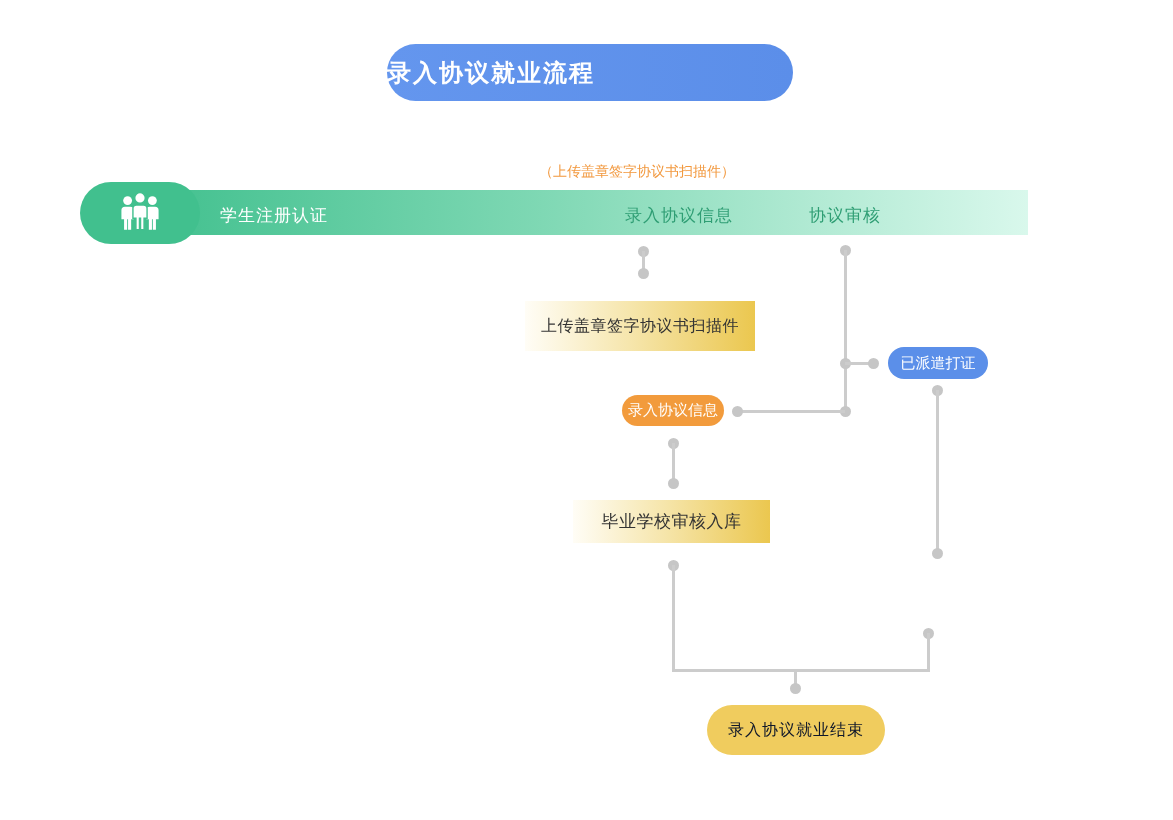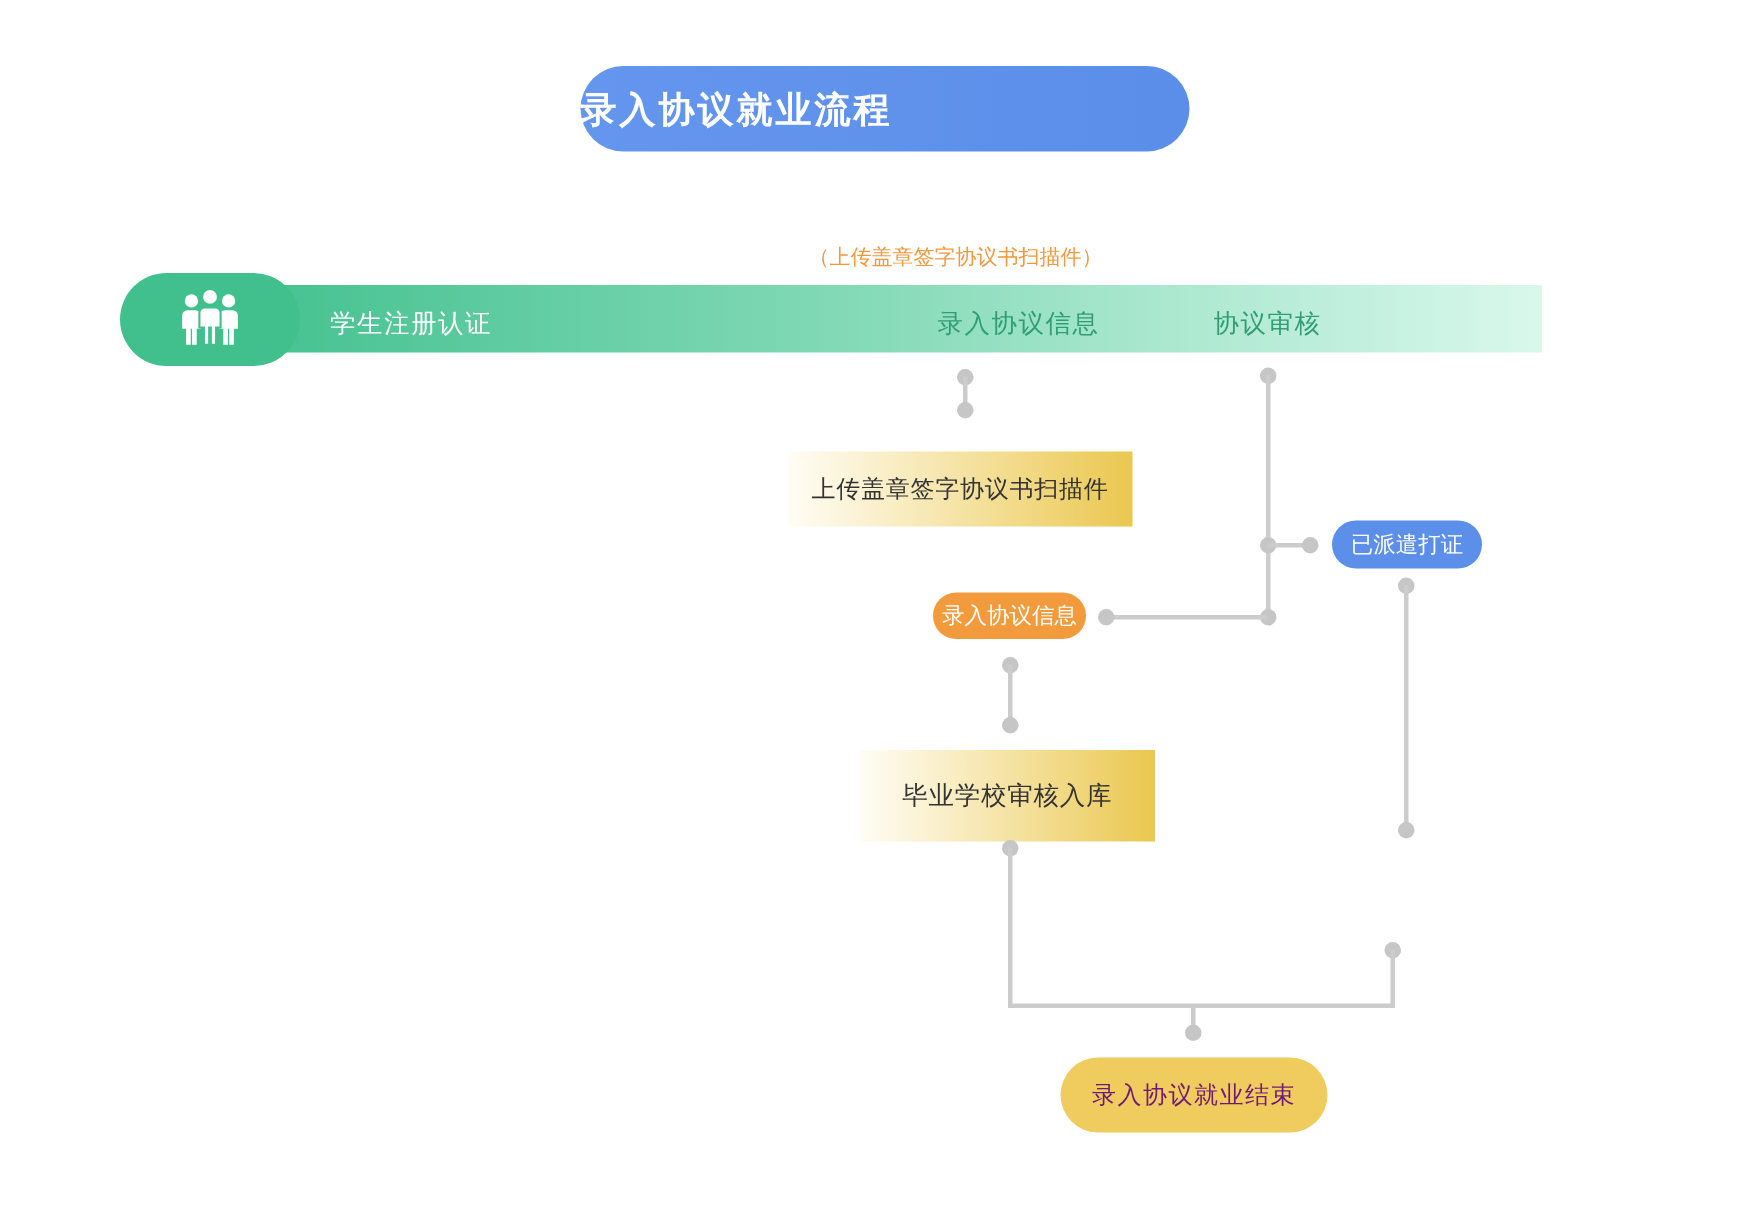--- a/index.html
+++ b/index.html
@@ -49,34 +49,34 @@
   .hline{height:3px;}
   .dot{width:11px;height:11px;border-radius:50%;background:#c6c6c6;}
   
   .step-box{
     position:absolute;
     background:linear-gradient(90deg,var(--box-gradient-start,#fffdf6) 0%,#f6e6ad 45%,var(--box-gradient-end,#ebc74f) 100%);
     display:flex;align-items:center;justify-content:center;
     color:var(--text-dark,#333333);
   }
   .box-upload{left:525px;top:285px;width:230px;height:50px;font-size:16px;letter-spacing:0.5px;margin-top:16px;}
-  .box-school{left:573px;top:500px;width:197px;height:61px;font-size:17px;letter-spacing:0.5px;}
+  .box-school{left:573px;top:500px;width:197px;height:43px;font-size:17px;letter-spacing:0.5px;}
   .box-provincial{left:830px;top:568px;width:197px;height:51px;font-size:16px;letter-spacing:0.5px;}
   .cond-pill{
     position:absolute;height:32px;border-radius:16px;
     display:flex;align-items:center;justify-content:center;
     color:#ffffff;font-size:15px;white-space:nowrap;
   }
   .pill-dispatched{left:888px;top:347px;width:100px;background:var(--pill-blue,#5b8fe9);}
   .pill-notdispatched{left:622px;top:395px;width:102px;height:31px;background:var(--pill-orange,#f29b3c);}
   .end-pill{
     position:absolute;left:707px;top:705px;width:178px;height:50px;border-radius:25px;
     background:var(--end-pill-yellow,#f0cc5e);
     display:flex;align-items:center;justify-content:center;
-    color:#701a75;font-size:16px;letter-spacing:1px;
+    color:#0f172a;font-size:16px;letter-spacing:1px;
   }
 </style>
 </head>
 <body>
 
 <div class="stage">
 
   <div class="title-pill">
     <span>录入协议就业流程</span>
   </div>

